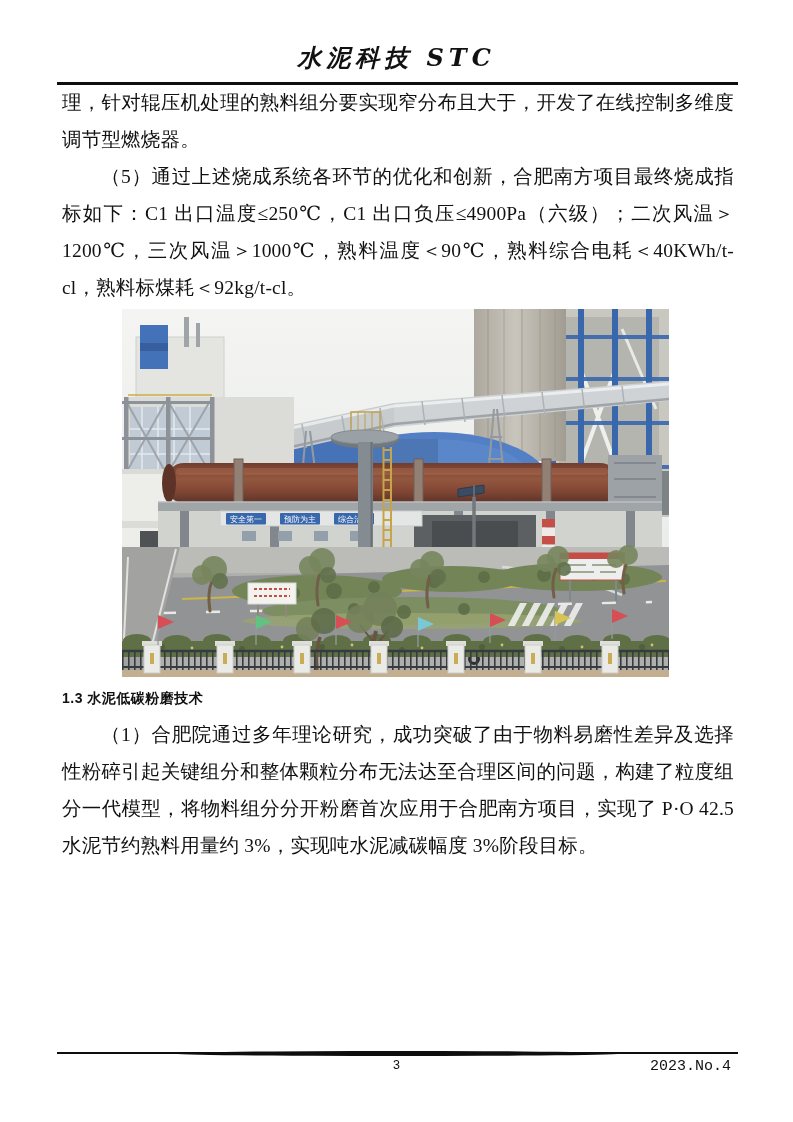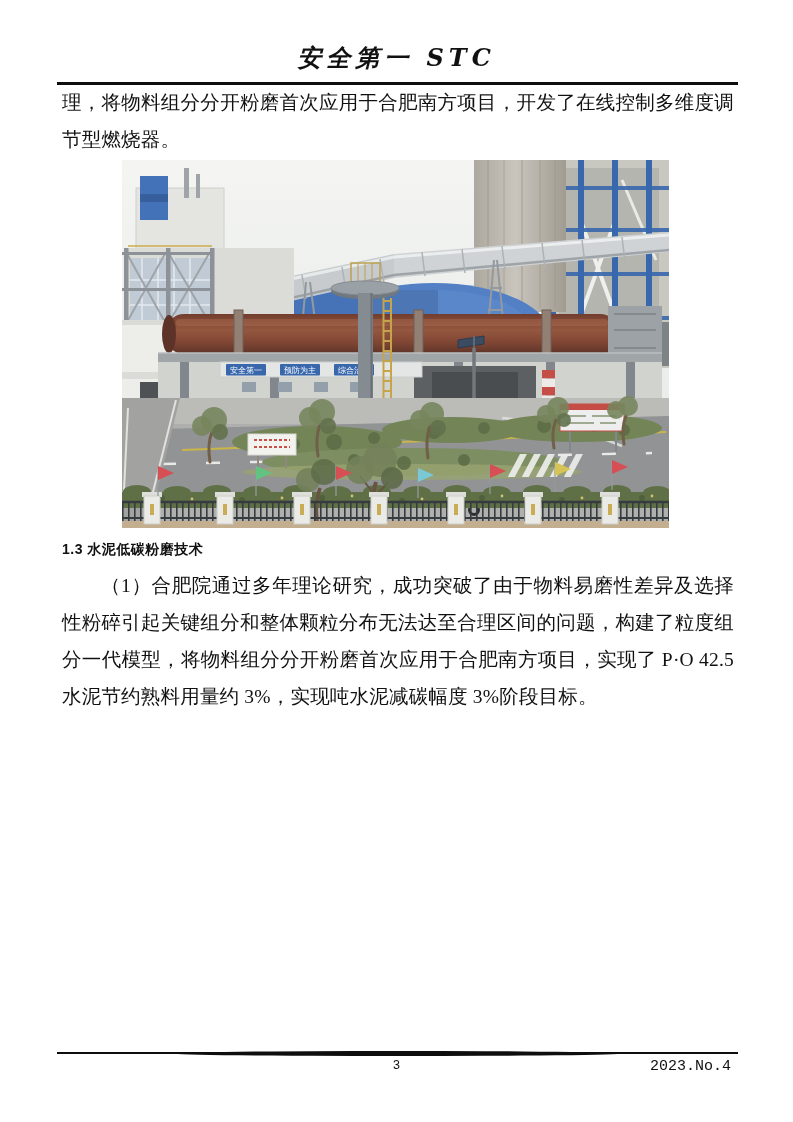--- a/index.html
+++ b/index.html
@@ -48,25 +48,26 @@
   .issue-number{
     position:absolute; top:1058px; right:62px;
     font-size:15px; font-family:Liberation Mono, monospace;
   }
 </style>
 </head>
 <body>
 
 <div class="page">
 
-  <div class="journal-title">安全第一 STC</div>
+  <div class="journal-title">水泥科技 STC</div>
   <div class="header-rule"></div>
 
   <div class="body-text">
-    <p class="para">理，将物料组分分开粉磨首次应用于合肥南方项目，开发了在线控制多维度调节型燃烧器。</p>
+    <p class="para">理，针对辊压机处理的熟料组分要实现窄分布且大于，开发了在线控制多维度调节型燃烧器。</p>
+    <p class="para ind">（5）通过上述烧成系统各环节的优化和创新，合肥南方项目最终烧成指标如下：C1 出口温度≤250℃，C1 出口负压≤4900Pa（六级）；二次风温＞1200℃，三次风温＞1000℃，熟料温度＜90℃，熟料综合电耗＜40KWh/t-cl，熟料标煤耗＜92kg/t-cl。</p>
 
     <figure class="plant-photo">
       <svg width="547" height="368" viewBox="0 0 547 368" xmlns="http://www.w3.org/2000/svg">
         <defs>
           <linearGradient id="sky" x1="0" y1="0" x2="0" y2="1">
             <stop offset="0" stop-color="#f4f5f3"></stop>
               <stop offset="1" stop-color="#e4e7e5"></stop>
           </linearGradient>
           <linearGradient id="silo" x1="0" y1="0" x2="1" y2="0">
             <stop offset="0" stop-color="#a9a49a"></stop>

